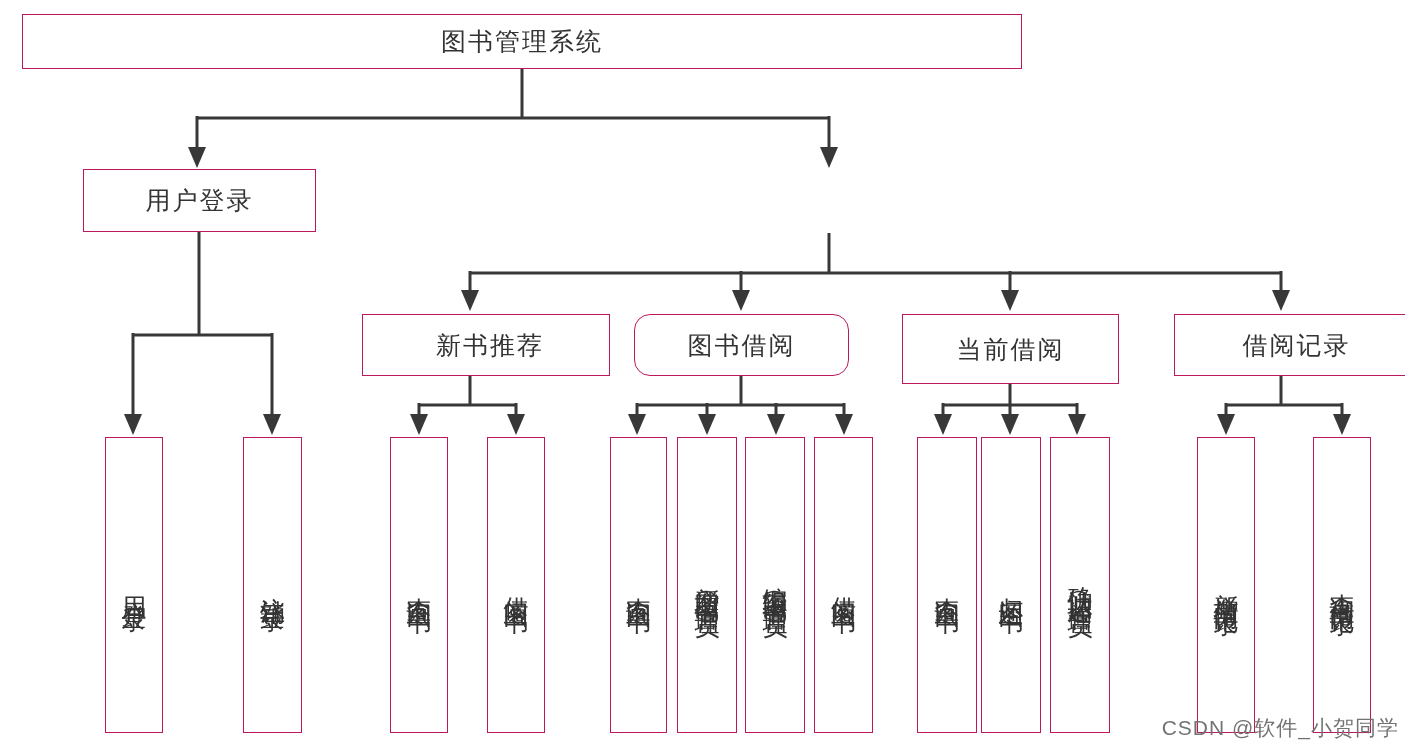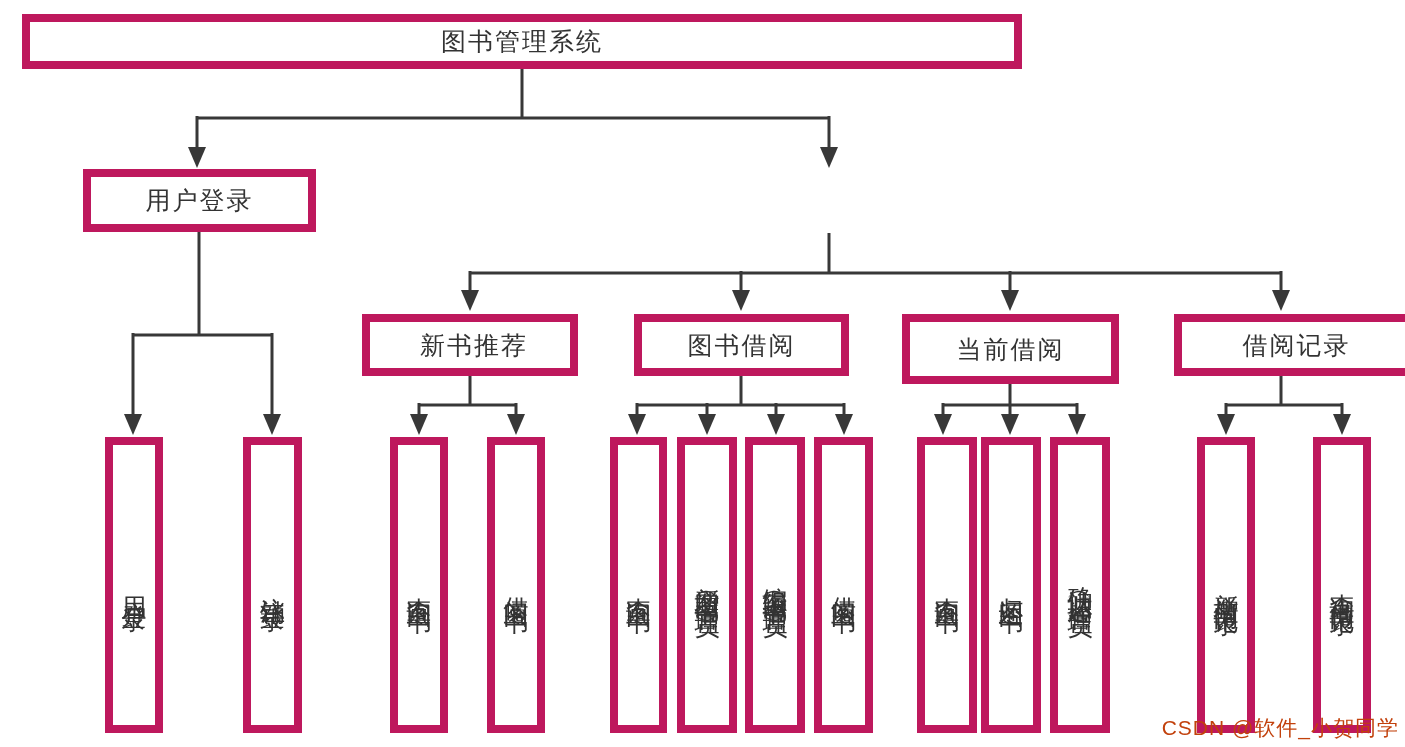--- a/index.html
+++ b/index.html
@@ -12,42 +12,42 @@
     overflow: hidden;
   }
   #connectors {
     position: absolute;
     left: 0; top: 0;
     width: 1405px; height: 747px;
   }
   .box {
     position: absolute;
     box-sizing: border-box;
-    border: 8px solid #be185d;
+    border: 1px solid #be185d;
     background: #ffffff;
     color: #333333;
     display: flex;
     align-items: center;
     justify-content: center;
     text-align: center;
   }
   .hbox { font-size: 25px; letter-spacing: 2px; }
   .vbox {
     writing-mode: vertical-rl;
     text-orientation: mixed;
     font-size: 25px;
     letter-spacing: 4px;
     line-height: 1;
   }
   
   .n-root        { left: 22px;   top: 14px;  width: 1000px; height: 55px; }
   .n-user-login  { left: 83px;   top: 169px; width: 233px;  height: 63px; }
   .n-book-mgmt   { left: 712px;  top: 169px; width: 235px;  height: 64px; }
-  .n-new-rec     { left: 362px;  top: 314px; width: 216px;  height: 62px; padding-left: 8px; }
-  .n-borrow      { left: 634px;  top: 314px; width: 215px;  height: 62px; }
+  .n-new-rec     { left: 362px;  top: 314px; width: 248px;  height: 62px; padding-left: 8px; }
+  .n-borrow      { left: 634px;  top: 314px; width: 215px;  height: 62px; border-radius: 16px; }
   .n-current     { left: 902px;  top: 314px; width: 217px;  height: 70px; }
   .n-record      { left: 1174px; top: 314px; width: 245px;  height: 62px; }
   .leaf          { top: 437px; height: 296px; }
   .l-user-login  { left: 105px;  width: 58px; }
   .l-logout      { left: 243px;  width: 59px; }
   .l-nr-query    { left: 390px;  width: 58px; }
   .l-nr-borrow   { left: 487px;  width: 58px; }
   .l-bb-query    { left: 610px;  width: 57px; }
   .l-bb-add      { left: 677px;  width: 60px; }
   .l-bb-edit     { left: 745px;  width: 60px; }
@@ -56,21 +56,21 @@
   .l-cb-return   { left: 981px;  width: 60px; }
   .l-cb-confirm  { left: 1050px; width: 60px; }
   .l-br-add      { left: 1197px; width: 58px; }
   .l-br-query    { left: 1313px; width: 58px; }
   #watermark {
     position: absolute;
     right: 6px;
     bottom: 5px;
     font-size: 21px;
     letter-spacing: 1px;
-    color: #c2410c;
+    color: #737373;
     z-index: 10;
     white-space: nowrap;
   }
 </style>
 </head>
 <body>
 
 <div id="canvas">
 
   <svg id="connectors" viewBox="0 0 1405 747" xmlns="http://www.w3.org/2000/svg">

